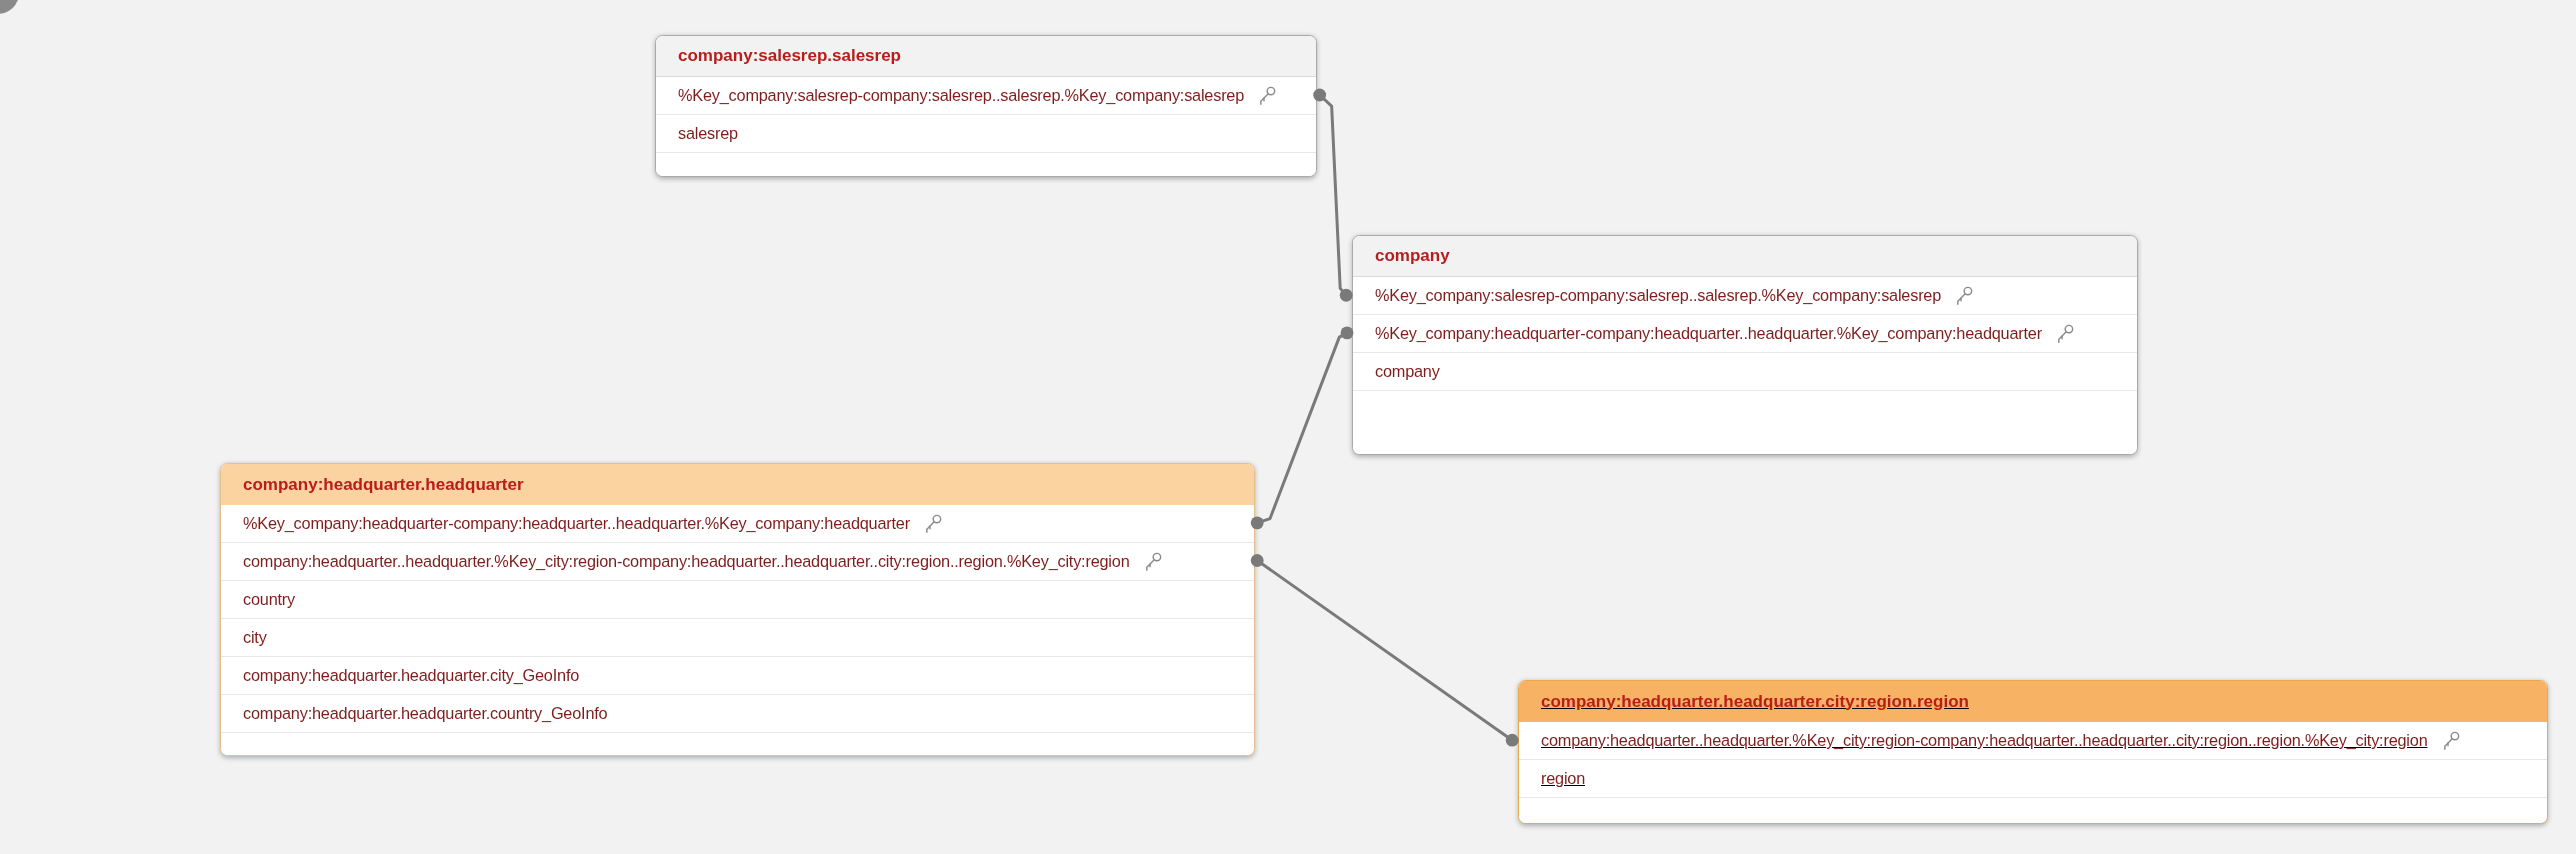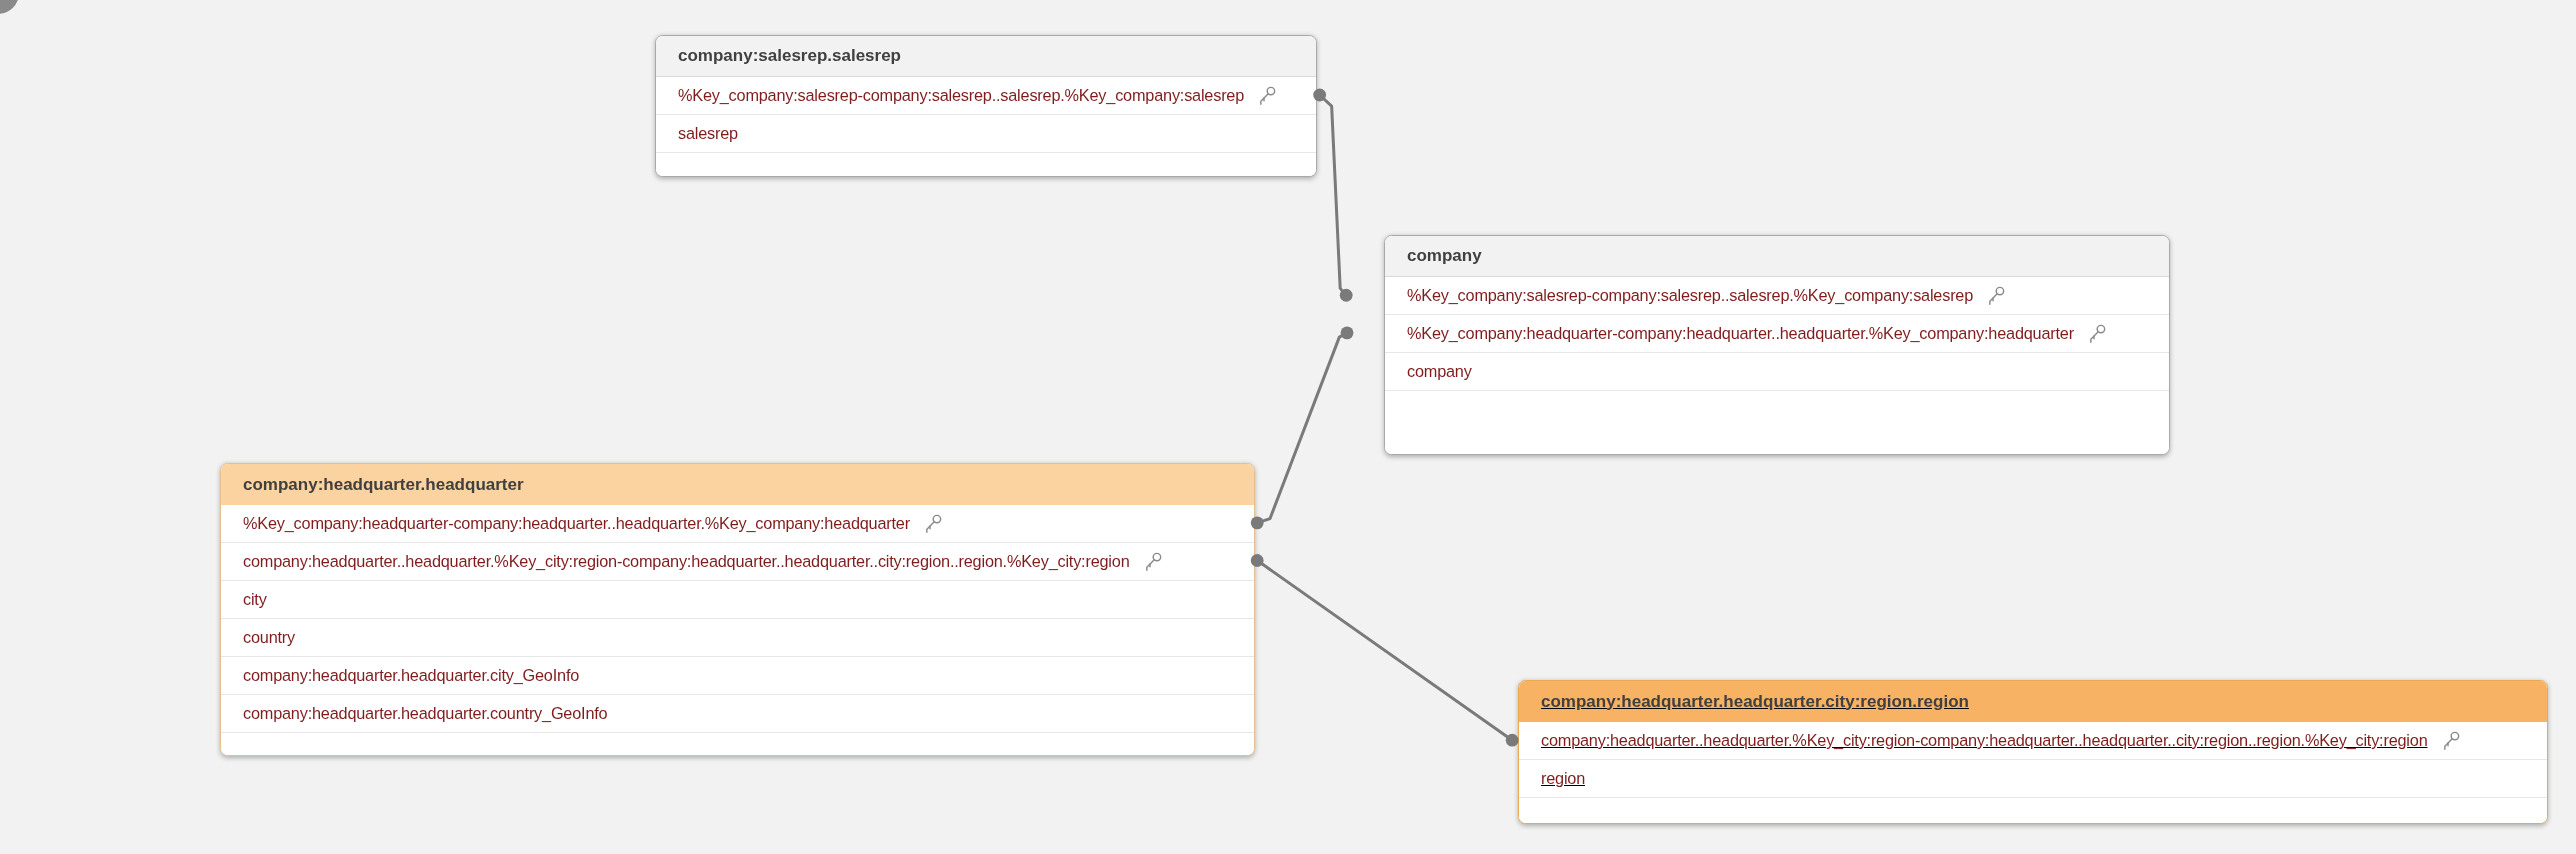--- a/index.html
+++ b/index.html
@@ -22,21 +22,21 @@
     box-shadow:0 1.7px 5.1px rgba(0,0,0,0.28);
     z-index:1;
   }
   .dm-table.gray{border:0.9px solid #a9a9a9;}
   .dm-table.orange-light{border:0.9px solid #e5c08f;}
   .dm-table.orange{border:0.9px solid #e8a94f;}
   .thead{
     height:41px;flex:0 0 41px;
     display:flex;align-items:center;
     padding:0 22px;
-    font-size:17px;font-weight:700;color:#404040;
+    font-size:17px;font-weight:700;color:#b91c1c;
     white-space:nowrap;
     box-sizing:border-box;
   }
   .gray .thead{background:#f2f2f2;border-bottom:0.9px solid #d9d9d9;}
   .orange-light .thead{background:#fbd3a0;}
   .orange .thead{background:#f8b264;}
   .trow{
     height:38px;flex:0 0 38px;
     display:flex;align-items:center;
     padding:0 15.4px 0 22px;
@@ -85,21 +85,21 @@
               <path d="M13.8 10.2 L6.1 17.9 L6.1 21.2"></path>
               <path d="M9.4 14.6 L9.4 17.6"></path>
             </g>
           </svg>
         </div>
         <div class="trow">
           <span class="ftext">salesrep</span>
         </div>
         <div class="tfoot"></div>
       </div>
-      <div class="dm-table gray" style="left: 1352px; top: 235px; width: 786px; height: 220px; margin-left: 32px;">
+      <div class="dm-table gray" style="left: 1352px; top: 235px; width: 786px; height: 220px;">
         <div class="thead">
           <span>company</span>
         </div>
         <div class="trow">
           <span class="ftext">%Key_company:salesrep-company:salesrep..salesrep.%Key_company:salesrep</span>
           <svg class="key-icon" viewBox="0 0 24 24">
             <g fill="none" stroke="#8a8a8a" stroke-width="1.5" stroke-linecap="round" stroke-linejoin="round">
               <circle cx="16.6" cy="7.4" r="3.9"></circle>
               <path d="M13.8 10.2 L6.1 17.9 L6.1 21.2"></path>
               <path d="M9.4 14.6 L9.4 17.6"></path>
@@ -139,24 +139,24 @@
           <span class="ftext">company:headquarter..headquarter.%Key_city:region-company:headquarter..headquarter..city:region..region.%Key_city:region</span>
           <svg class="key-icon" viewBox="0 0 24 24">
             <g fill="none" stroke="#8a8a8a" stroke-width="1.5" stroke-linecap="round" stroke-linejoin="round">
               <circle cx="16.6" cy="7.4" r="3.9"></circle>
               <path d="M13.8 10.2 L6.1 17.9 L6.1 21.2"></path>
               <path d="M9.4 14.6 L9.4 17.6"></path>
             </g>
           </svg>
         </div>
         <div class="trow">
-          <span class="ftext">city</span>
+          <span class="ftext">country</span>
         </div>
         <div class="trow">
-          <span class="ftext">country</span>
+          <span class="ftext">city</span>
         </div>
         <div class="trow">
           <span class="ftext">company:headquarter.headquarter.city_GeoInfo</span>
         </div>
         <div class="trow">
           <span class="ftext">company:headquarter.headquarter.country_GeoInfo</span>
         </div>
         <div class="tfoot"></div>
       </div>
       <div class="dm-table orange" style="left: 1518px; top: 680px; width: 1030px; height: 144px; text-decoration: underline;">

